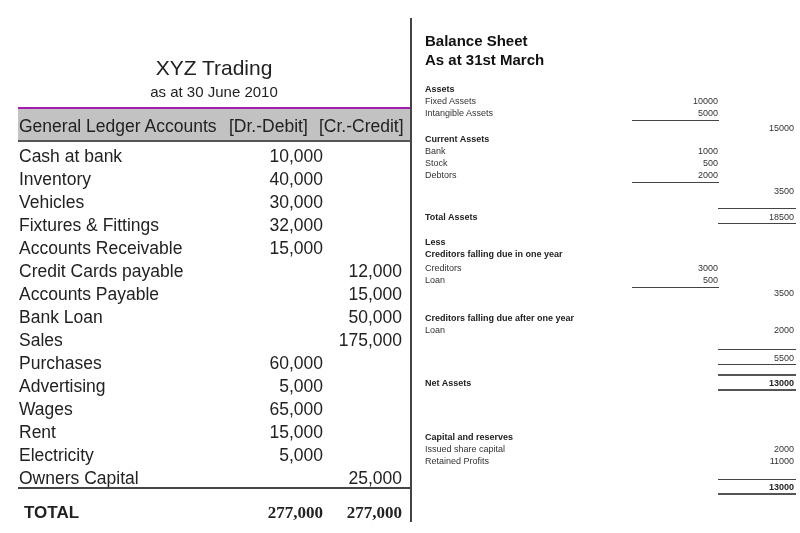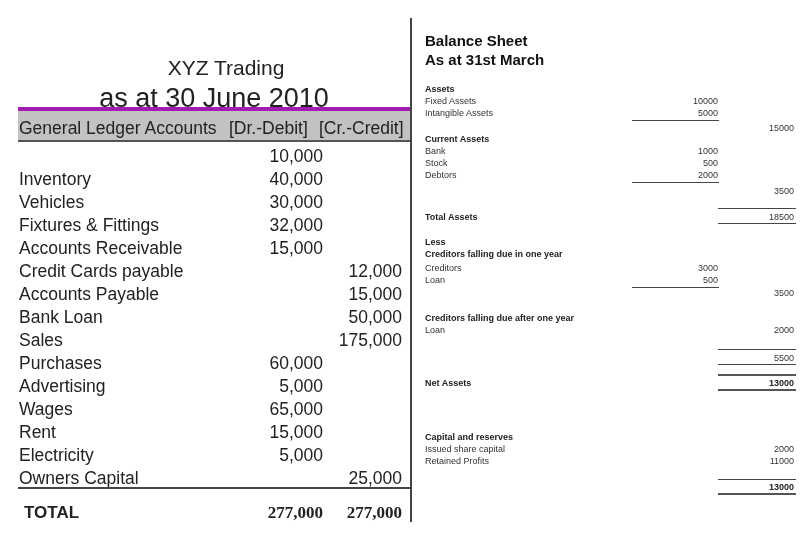--- a/index.html
+++ b/index.html
@@ -2,25 +2,25 @@
 <html><head>
   <meta charset="utf-8">
   <style>
     * { box-sizing: border-box; margin: 0; padding: 0; }
     html, body { width: 800px; height: 533px; background: #ffffff; overflow: hidden; }
     body { position: relative; font-family: "Liberation Sans", sans-serif; color: #1a1a1a; }
 
     
     #tb { position: absolute; left: 0; top: 0; width: 412px; height: 533px; }
     #tb .title { position: absolute; left: 18px; width: 392px; text-align: center; top: 20px; font-size: 27px; color: #111; }
-    #tb .sub1 { position: absolute; left: 30px; width: 392px; text-align: center; top: 56px; font-size: 21px; color: #222; }
-    #tb .sub2 { position: absolute; left: 18px; width: 392px; text-align: center; top: 83px; font-size: 27px; color: #222; }
+    #tb .sub1 { position: absolute; left: 18px; width: 392px; text-align: center; top: 56px; font-size: 21px; color: #222; }
+    #tb .sub2 { position: absolute; left: 18px; width: 392px; text-align: center; top: 83px; font-size: 15px; color: #222; }
     #tb .head-band {
       position: absolute; left: 18px; top: 107px; width: 392px; height: 35px;
-      background: #c2c2c2; border-top: 4px solid #a21caf; border-bottom: 2px solid #555;
+      background: #c2c2c2; border-top: 2px solid #a21caf; border-bottom: 2px solid #555;
     }
     #tb .head-band span { position: absolute; top: 7px; font-size: 17.5px; color: #222; white-space: nowrap; }
     #tb .h-acct { left: 1px; }
     #tb .h-dr { left: 211px; }
     #tb .h-cr { left: 301px; }
 
     #tb .rows { position: absolute; left: 18px; top: 145px; width: 392px; }
     #tb .row { position: relative; height: 23px; font-size: 17.5px; color: #222; }
     #tb .row span { position: absolute; top: 1px; white-space: nowrap; }
     #tb .row .acct { left: 1px; }
@@ -56,20 +56,21 @@
   <div class="sub2">as at 30 June 2010</div>
 
   <div class="head-band">
     <span class="h-acct">General Ledger Accounts</span>
     <span class="h-dr">[Dr.-Debit]</span>
     <span class="h-cr">[Cr.-Credit]</span>
   </div>
 
   <div class="rows">
     <div class="row">
+        <span class="acct">Cash at bank</span>
         <span class="dr">10,000</span>
         <span class="cr"></span>
       </div>
     <div class="row">
         <span class="acct">Inventory</span>
         <span class="dr">40,000</span>
         <span class="cr"></span>
       </div>
     <div class="row">
         <span class="acct">Vehicles</span>

